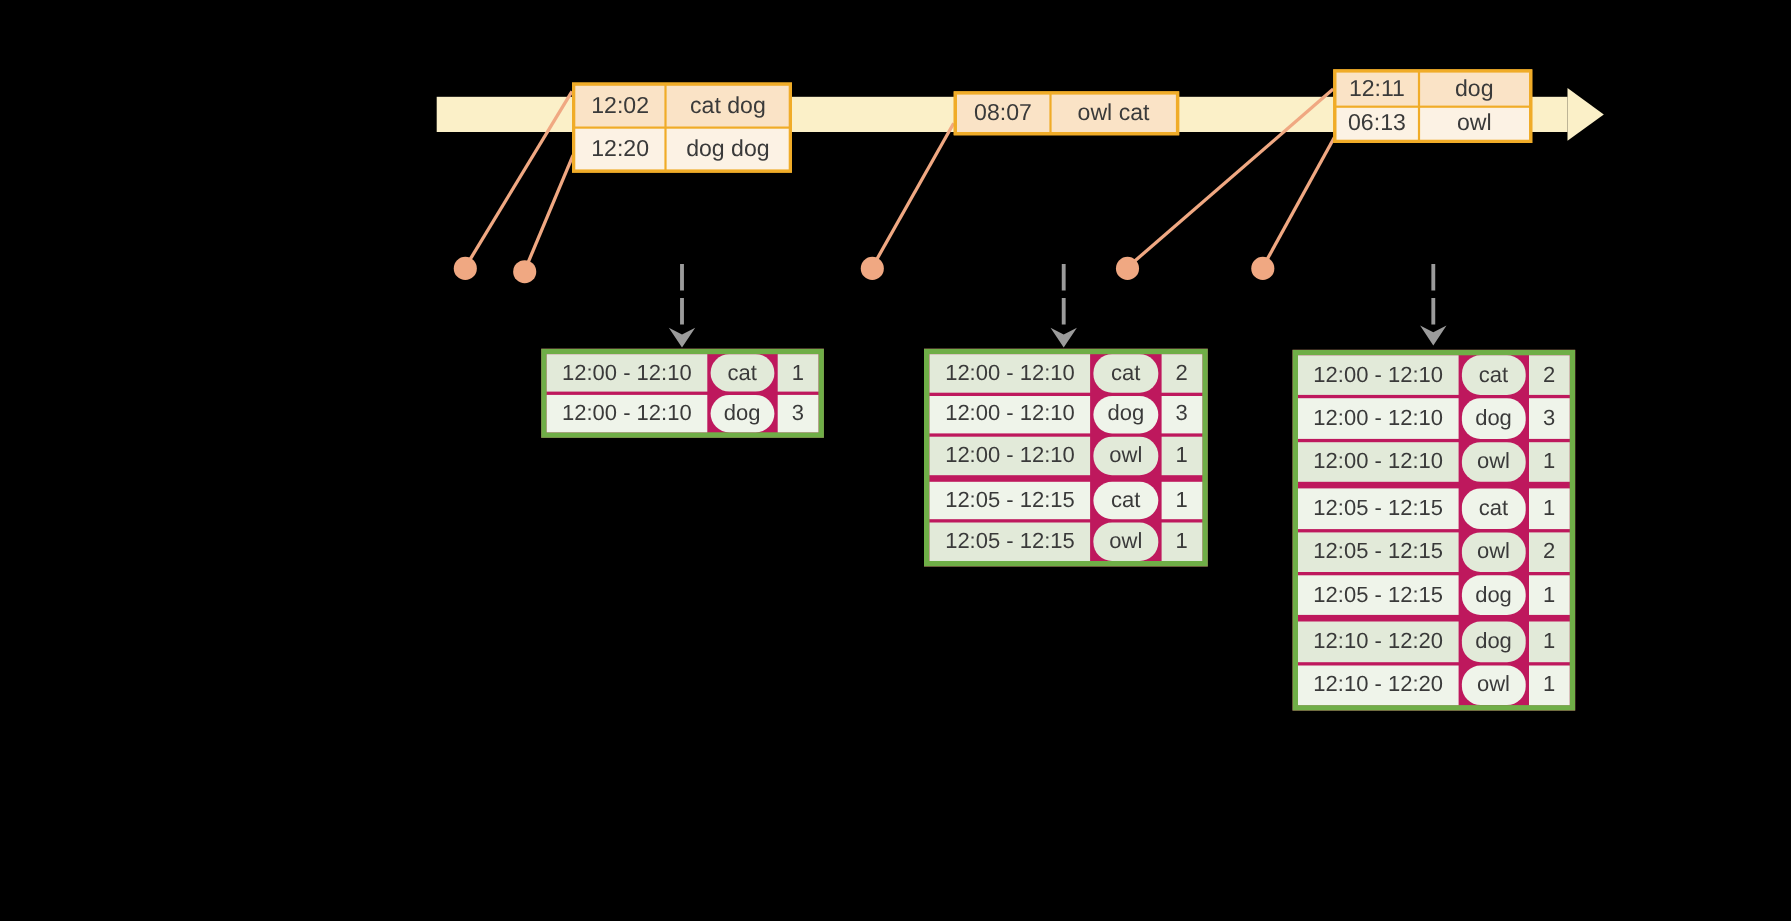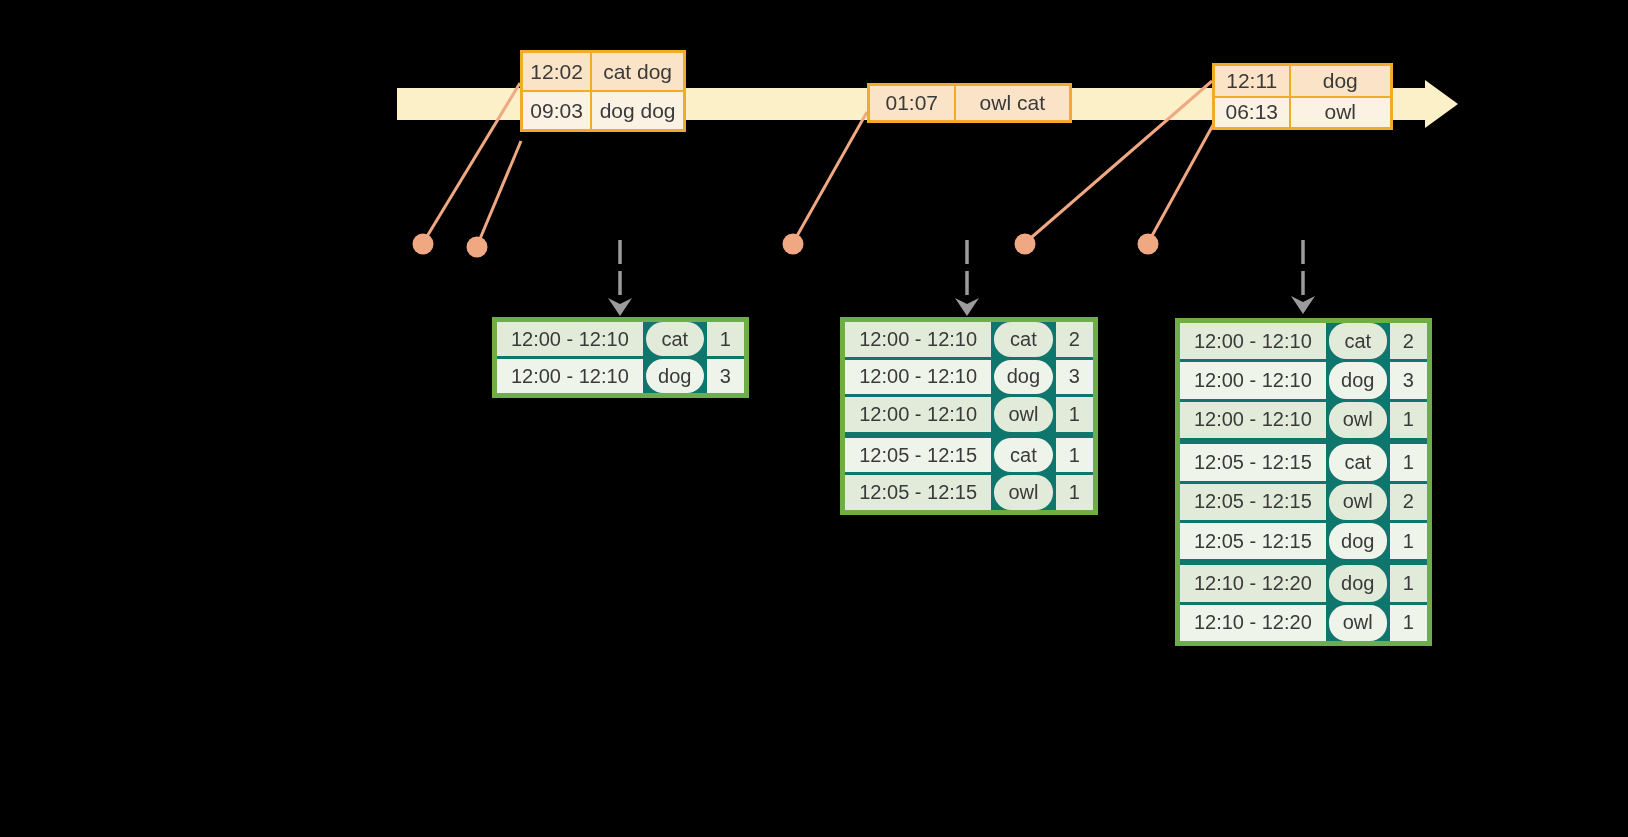--- a/index.html
+++ b/index.html
@@ -15,35 +15,35 @@
   .et .row{display:flex;flex:1;min-height:0;}
   .et .row + .row{margin-top:2px;}
   .et .cell{display:flex;align-items:center;justify-content:center;
             font-size:21px;color:#3A3A3A;}
   .et .time{width:42%;}
   .et .words{width:58%;margin-left:2px;flex:1;}
   .et .row.dark .cell{background:#FAE3C6;}
   .et .row.light .cell{background:#FCF2E4;}
 
   
-  .rt{position:absolute;background:#0f766e;border:5px solid #6FAE47;
+  .rt{position:absolute;background:#be185d;border:5px solid #6FAE47;
       display:flex;flex-direction:column;box-sizing:border-box;}
   .rt .row{display:flex;flex:1;min-height:0;}
   .rt .row + .row{margin-top:3px;}
   .rt .row.group{margin-top:6px;}
   .rt .cell{display:flex;align-items:center;justify-content:center;
             font-size:20px;color:#3A3A3A;}
   .rt .window{width:59%;}
   .rt .word{width:23.5%;margin-left:3px;border-radius:17px;}
   .rt .count{flex:1;margin-left:3px;}
   .rt .row.dark .cell{background:#E2EAD9;}
   .rt .row.light .cell{background:#EFF4EA;}
 
   
-  #et1{left:520px;top:50px;width:166px;height:82px;}
+  #et1{left:520px;top:75px;width:200px;height:82px;}
   #et2{left:867px;top:83px;width:205px;height:40px;}
   #et3{left:1212px;top:63px;width:181px;height:67px;}
   #rt1{left:492px;top:317px;width:257px;height:81px;}
   #rt2{left:840px;top:317px;width:258px;height:198px;}
   #rt3{left:1175px;top:318px;width:257px;height:328px;}
 </style>
 </head>
 <body>
 
 <div id="canvas">
@@ -74,28 +74,28 @@
     <line x1="1303" y1="240" x2="1303" y2="299" stroke="#9B9B9B" stroke-width="3.5" stroke-dasharray="24 7"></line>
     <polygon points="1291,296 1303,314 1315,296 1303,302" fill="#9B9B9B"></polygon>
   </svg>
 
   <div id="et1" class="et">
     <div class="row dark">
       <div class="cell time">12:02</div>
       <div class="cell words">cat dog</div>
     </div>
     <div class="row light">
-      <div class="cell time">09:03</div>
+      <div class="cell time">12:20</div>
       <div class="cell words">dog dog</div>
     </div>
   </div>
 
   <div id="et2" class="et">
     <div class="row dark">
-      <div class="cell time">01:07</div>
+      <div class="cell time">08:07</div>
       <div class="cell words">owl cat</div>
     </div>
   </div>
 
   <div id="et3" class="et">
     <div class="row dark">
       <div class="cell time">12:11</div>
       <div class="cell words">dog</div>
     </div>
     <div class="row light">

